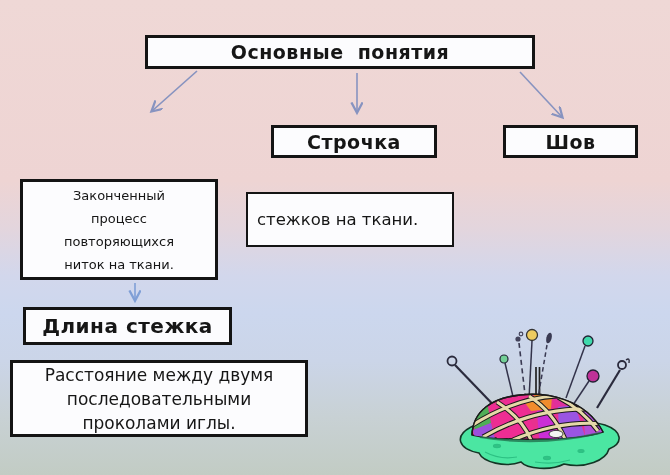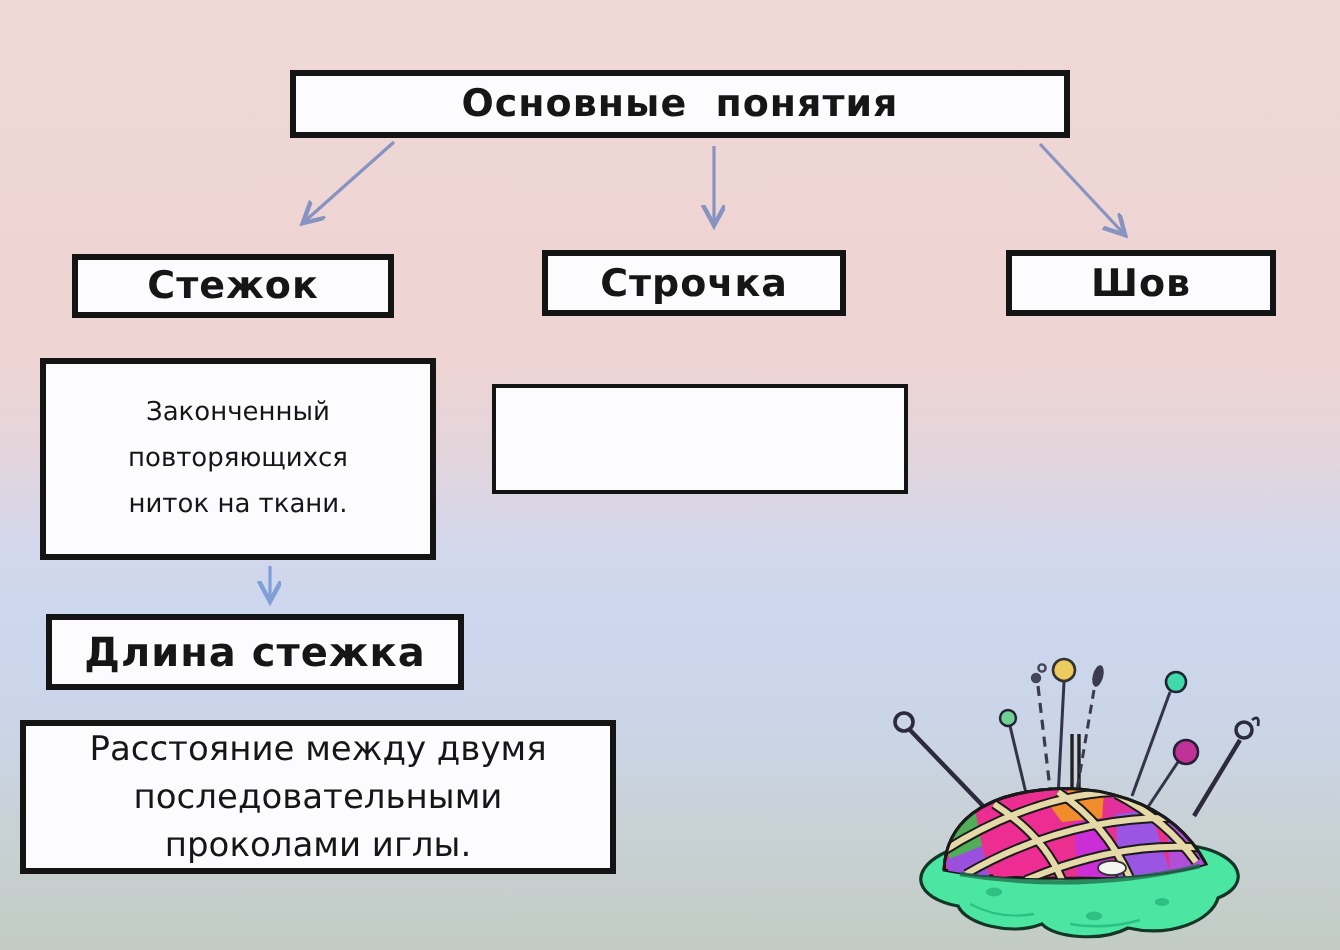--- a/index.html
+++ b/index.html
@@ -19,21 +19,21 @@
     position:absolute;
     background:#fcfcfe;
     border:3px solid #141414;
     display:flex;align-items:center;justify-content:center;
     text-align:center;
   }
   .label{font-weight:bold;font-size:19px;letter-spacing:.5px;}
   .title-box{left:145px;top:35px;width:390px;height:34px;}
   .title-box .label{word-spacing:7px;}
   .concept-stitch{left:36px;top:127px;width:161px;height:32px;}
-  .concept-row{left:271px;top:125px;width:152px;height:33px;}
+  .concept-row{left:271px;top:125px;width:166px;height:33px;}
   .concept-seam{left:503px;top:125px;width:135px;height:33px;}
   .def{flex-direction:column;font-size:13px;line-height:23px;}
   .def-stitch{left:20px;top:179px;width:198px;height:101px;}
   .def-row{left:246px;top:192px;width:208px;height:55px;border-width:2px;
            align-items:flex-start;text-align:left;padding-left:9px;
            font-size:16.5px;line-height:25px;justify-content:center;}
   .def-seam{left:489px;top:190px;width:158px;height:78px;border-width:2px;
             font-size:16.5px;line-height:24px;}
   .len-box{left:23px;top:307px;width:209px;height:38px;justify-content:center;}
   .len-box .label{font-size:20px;}
@@ -61,37 +61,36 @@
       <line x1="357" y1="73" x2="357" y2="112" marker-end="url(#ah1)"></line>
       <line x1="520" y1="72" x2="562" y2="117" marker-end="url(#ah1)"></line>
     </g>
     <line x1="135" y1="283" x2="135" y2="300" stroke="#7f9fd6" stroke-width="1.6" marker-end="url(#ah2)"></line>
   </svg>
 
   <div class="box title-box">
     <span class="label">Основные понятия</span>
   </div>
 
-  <div class="box concept-stitch">
-    <span class="label">Стежок</span>
-  </div>
   <div class="box concept-row">
     <span class="label">Строчка</span>
   </div>
   <div class="box concept-seam">
     <span class="label">Шов</span>
   </div>
 
   <div class="box def def-stitch">
     <div>Законченный</div>
+    <div>процесс</div>
     <div>повторяющихся</div>
     <div>ниток на ткани.</div>
   </div>
 
   <div class="box def def-row">
+    <div>стежков на ткани.</div>
   </div>
 
 
   <div class="box len-box">
     <span class="label">Длина стежка</span>
   </div>
 
   <div class="box def def-len">
     <div>Расстояние между двумя</div>
     <div>последовательными</div>

